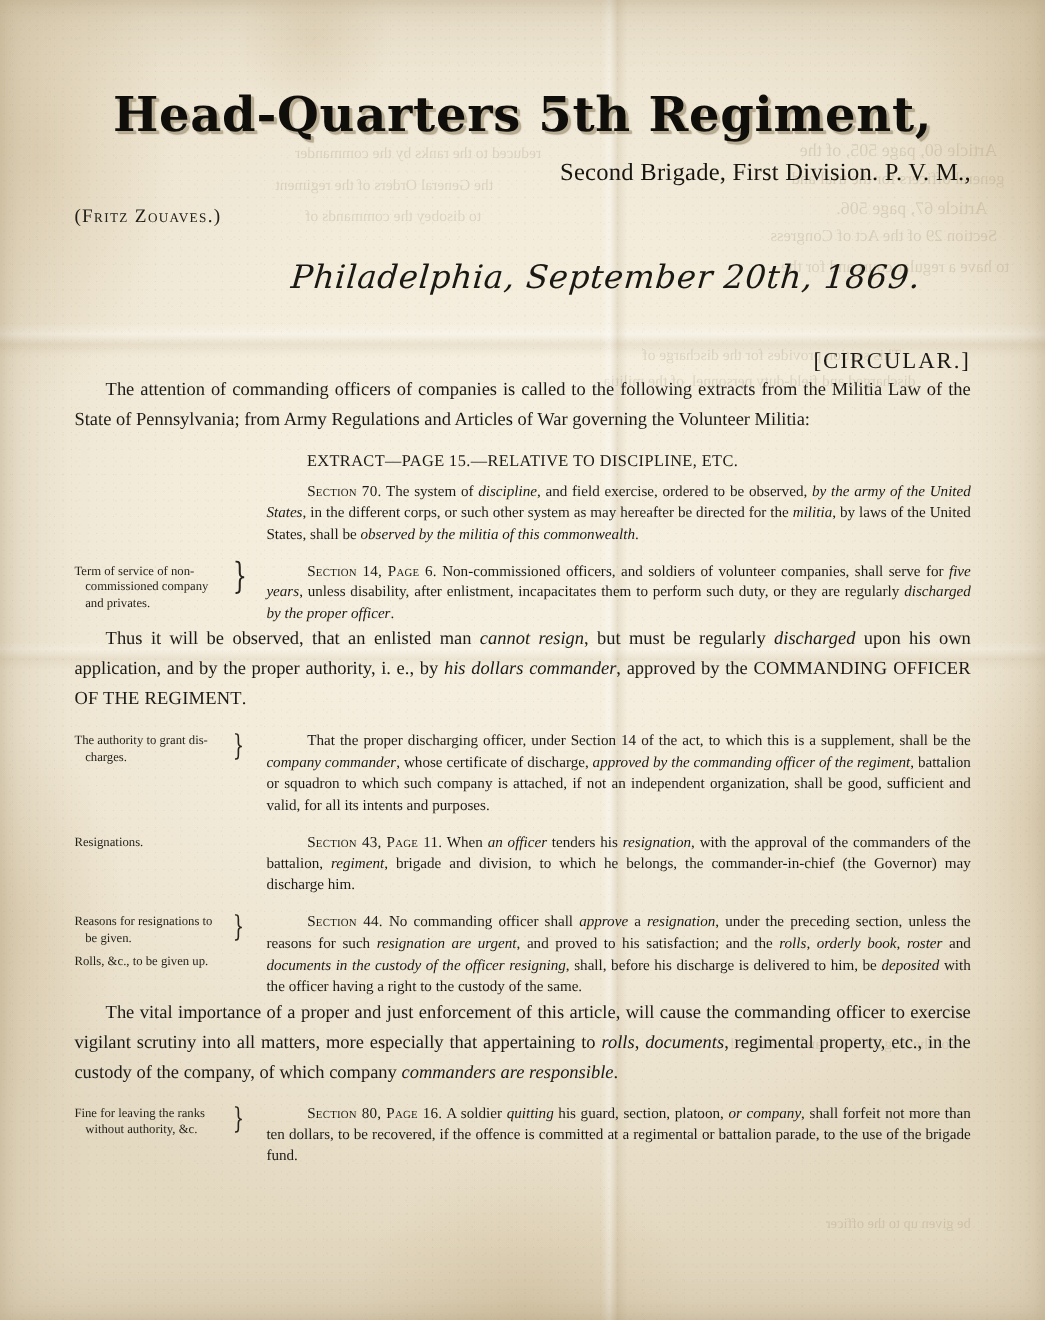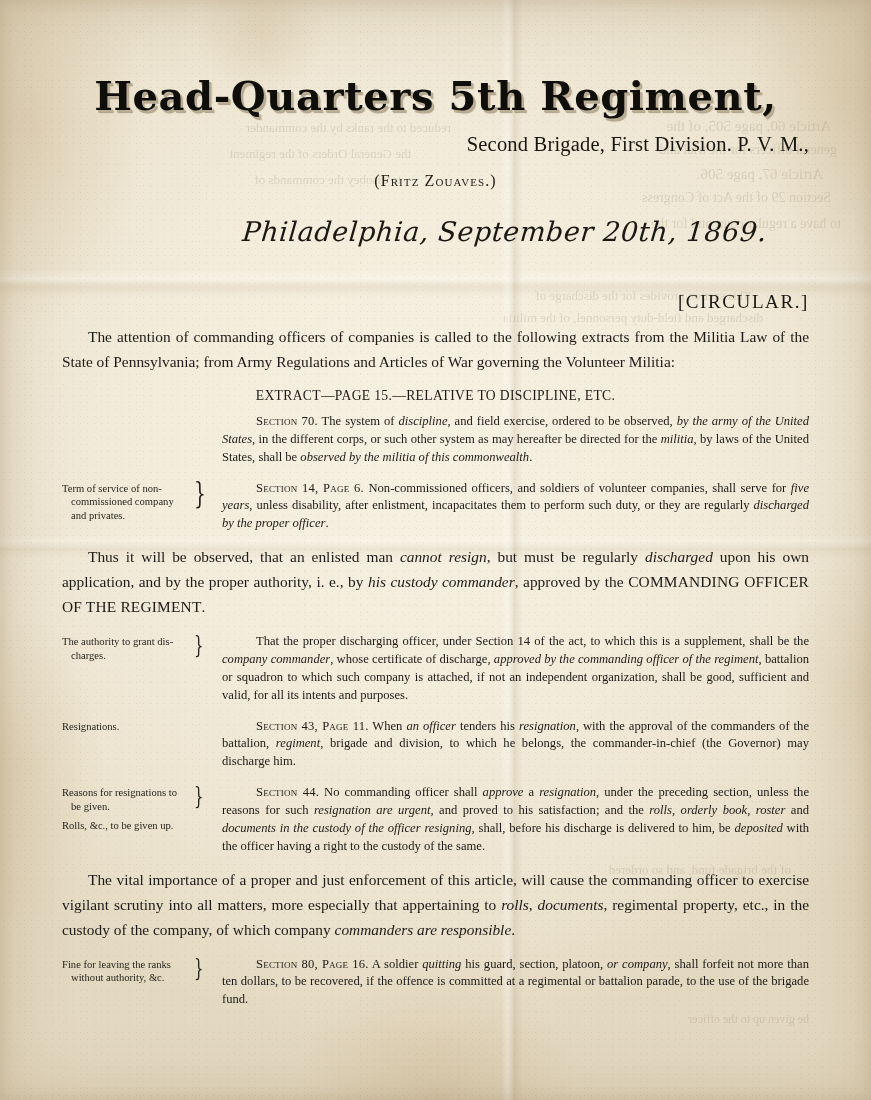--- a/index.html
+++ b/index.html
@@ -76,21 +76,21 @@
     text-shadow: 2px 2px 0 #b9ad93, 2.5px 2.5px 1px rgba(120,104,74,.55);
   }
   .subtitle{
     text-align:right;
     font-size:20.5px;
     letter-spacing:.2px;
     margin:14px 0 0 0;
     color:#17150f;
   }
   .zouaves{
-    text-align:center;
+    text-align:left;
     font-size:16px;
     font-variant:small-caps;
     letter-spacing:1.1px;
     margin:16px 0 0 0;
     color:#22201a;
   }
   .dateline{
     text-align:right;
     font-family:"DejaVu Serif", serif;
     font-style:italic;
@@ -104,21 +104,21 @@
     text-align:right;
     font-size:19px;
     letter-spacing:1.6px;
     margin:44px 0 0 0;
   }
 
   p.body{
     font-size:15.4px;
     line-height:1.62;
     text-align:justify;
-    margin:12px 0 0 0;
+    margin:0 0 0 0;
     text-indent:26px;
   }
 
   .extract-head{
     text-align:center;
     font-size:13.6px;
     letter-spacing:.35px;
     margin:13px 0 0 0;
   }
 
@@ -210,21 +210,21 @@
   <div class="noteblock">
     <div class="note">
       <div class="l1">Term of service of non-</div>
       <div class="l2">commissioned company</div>
       <div class="l3">and privates.</div>
     </div>
     <div class="brace">}</div>
     <p class="qt"><span class="sc">Section 14, Page 6.</span> Non-commissioned officers, and soldiers of volunteer companies, shall serve for <span class="it">five years</span>, unless disability, after enlistment, incapacitates them to perform such duty, or they are regularly <span class="it">discharged by the proper officer</span>.</p>
   </div>
 
-  <p class="body">Thus it will be observed, that an enlisted man <span class="it">cannot resign</span>, but must be regularly <span class="it">discharged</span> upon his own application, and by the proper authority, i. e., by <span class="it">his custody commander</span>, approved by the <span class="sc">COMMANDING OFFICER OF THE REGIMENT</span>.</p>
+  <p class="body">Thus it will be observed, that an enlisted man <span class="it">cannot resign</span>, but must be regularly <span class="it">discharged</span> upon his own application, and by the proper authority, i. e., by <span class="it">his dollars commander</span>, approved by the <span class="sc">COMMANDING OFFICER OF THE REGIMENT</span>.</p>
 
 
   <div class="noteblock">
     <div class="note">
       <div class="l1">The authority to grant dis-</div>
       <div class="l2">charges.</div>
     </div>
     <div class="brace b2">}</div>
     <p class="qt">That the proper discharging officer, under Section 14 of the act, to which this is a supplement, shall be the <span class="it">company commander</span>, whose certificate of discharge, <span class="it">approved by the commanding officer of the regiment</span>, battalion or squadron to which such company is attached, if not an independent organization, shall be good, sufficient and valid, for all its intents and purposes.</p>
   </div>

